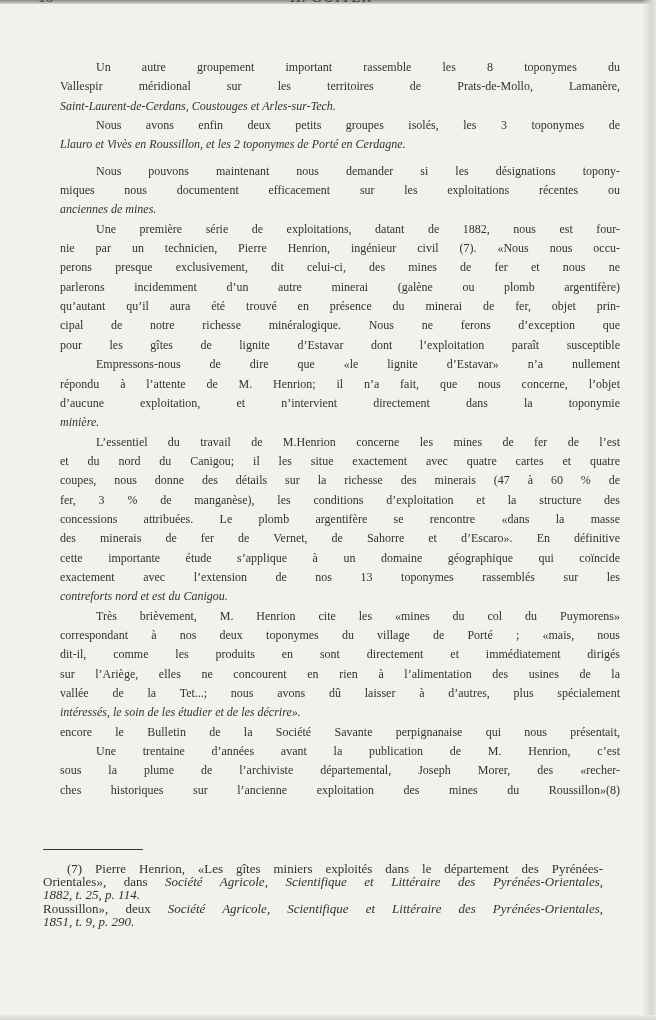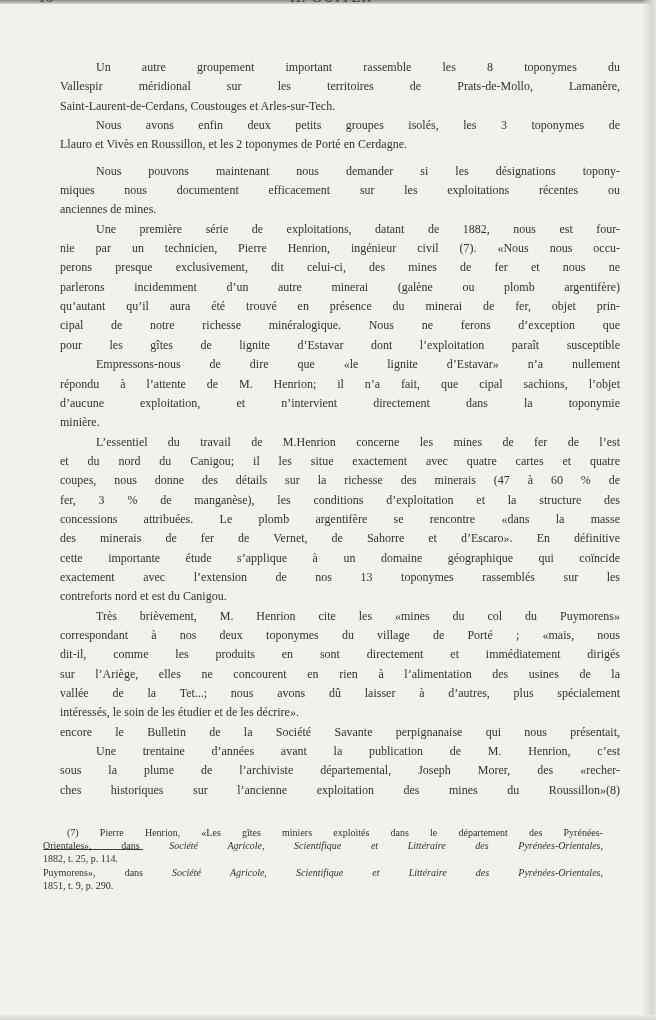--- a/index.html
+++ b/index.html
@@ -28,30 +28,30 @@
     background: linear-gradient(#eceae6, #d6d4d0);
   }
   .body-text {
     position: absolute; left: 60px; top: 30px; width: 560px;
     font-size: 12px; line-height: 19.35px; margin-top: 28px;
   }
   .line {
     display: block; white-space: nowrap; height: 19.35px;
     text-align: justify; text-align-last: justify;
   }
-  .line.last { text-align: left; text-align-last: left; }
+  .line.last { text-align: left; text-align-last: left; font-style: italic; }
   .line.indent { padding-left: 36px; }
   .para-gap { height: 7px; }
   .fn-rule {
     position: absolute; left: 43px; top: 849px; width: 100px; height: 0;
     border-top: 1.3px solid #3a3836;
   }
   .footnotes {
-    position: absolute; left: 43px; top: 826px; width: 560px;
-    font-size: 10px; line-height: 13.2px;
+    position: absolute; left: 43px; top: 862px; width: 560px;
+    font-size: 13px; line-height: 13.2px;
   }
   .footnotes .line { height: 13.2px; }
   .footnotes .line.indent { padding-left: 24px; }
   i { font-style: italic; }
 </style>
 </head>
 <body>
 
 <div class="top-edge"></div>
 
@@ -85,21 +85,21 @@
     <span class="line">nie par un technicien, Pierre Henrion, ingénieur civil (7). «Nous nous occu-</span>
     <span class="line">perons presque exclusivement, dit celui-ci, des mines de fer et nous ne</span>
     <span class="line">parlerons incidemment d’un autre minerai (galène ou plomb argentifère)</span>
     <span class="line">qu’autant qu’il aura été trouvé en présence du minerai de fer, objet prin-</span>
     <span class="line">cipal de notre richesse minéralogique. Nous ne ferons d’exception que</span>
     <span class="line">pour les gîtes de lignite d’Estavar dont l’exploitation paraît susceptible</span>
   </div>
 
   <div>
     <span class="line indent">Empressons-nous de dire que «le lignite d’Estavar» n’a nullement</span>
-    <span class="line">répondu à l’attente de M. Henrion; il n’a fait, que cipal sachions, l’objet</span>
+    <span class="line">répondu à l’attente de M. Henrion; il n’a fait, que nous concerne, l’objet</span>
     <span class="line">d’aucune exploitation, et n’intervient directement dans la toponymie</span>
     <span class="line last">minière.</span>
   </div>
 
   <div>
     <span class="line indent">L’essentiel du travail de M.Henrion concerne les mines de fer de l’est</span>
     <span class="line">et du nord du Canigou; il les situe exactement avec quatre cartes et quatre</span>
     <span class="line">coupes, nous donne des détails sur la richesse des minerais (47 à 60 % de</span>
     <span class="line">fer, 3 % de manganèse), les conditions d’exploitation et la structure des</span>
     <span class="line">concessions attribuées. Le plomb argentifère se rencontre «dans la masse</span>
@@ -128,19 +128,19 @@
 
 <div class="fn-rule"></div>
 
 <div class="footnotes">
   <div>
     <span class="line indent">(7) Pierre Henrion, «Les gîtes miniers exploités dans le département des Pyrénées-</span>
     <span class="line"><span>Orientales», dans </span><i>Société Agricole, Scientifique et Littéraire des Pyrénées-Orientales,</i></span>
     <span class="line last">1882, t. 25, p. 114.</span>
   </div>
   <div>
-    <span class="line"><span>Puymorens», dans </span><i>Société Agricole, Scientifique et Littéraire des Pyrénées-Orientales,</i></span>
+    <span class="line"><span>Roussillon», deux </span><i>Société Agricole, Scientifique et Littéraire des Pyrénées-Orientales,</i></span>
     <span class="line last">1851, t. 9, p. 290.</span>
   </div>
 </div>
 
 <div class="page-shade-right"></div>
 <div class="bottom-edge"></div>
 
 </body></html>

